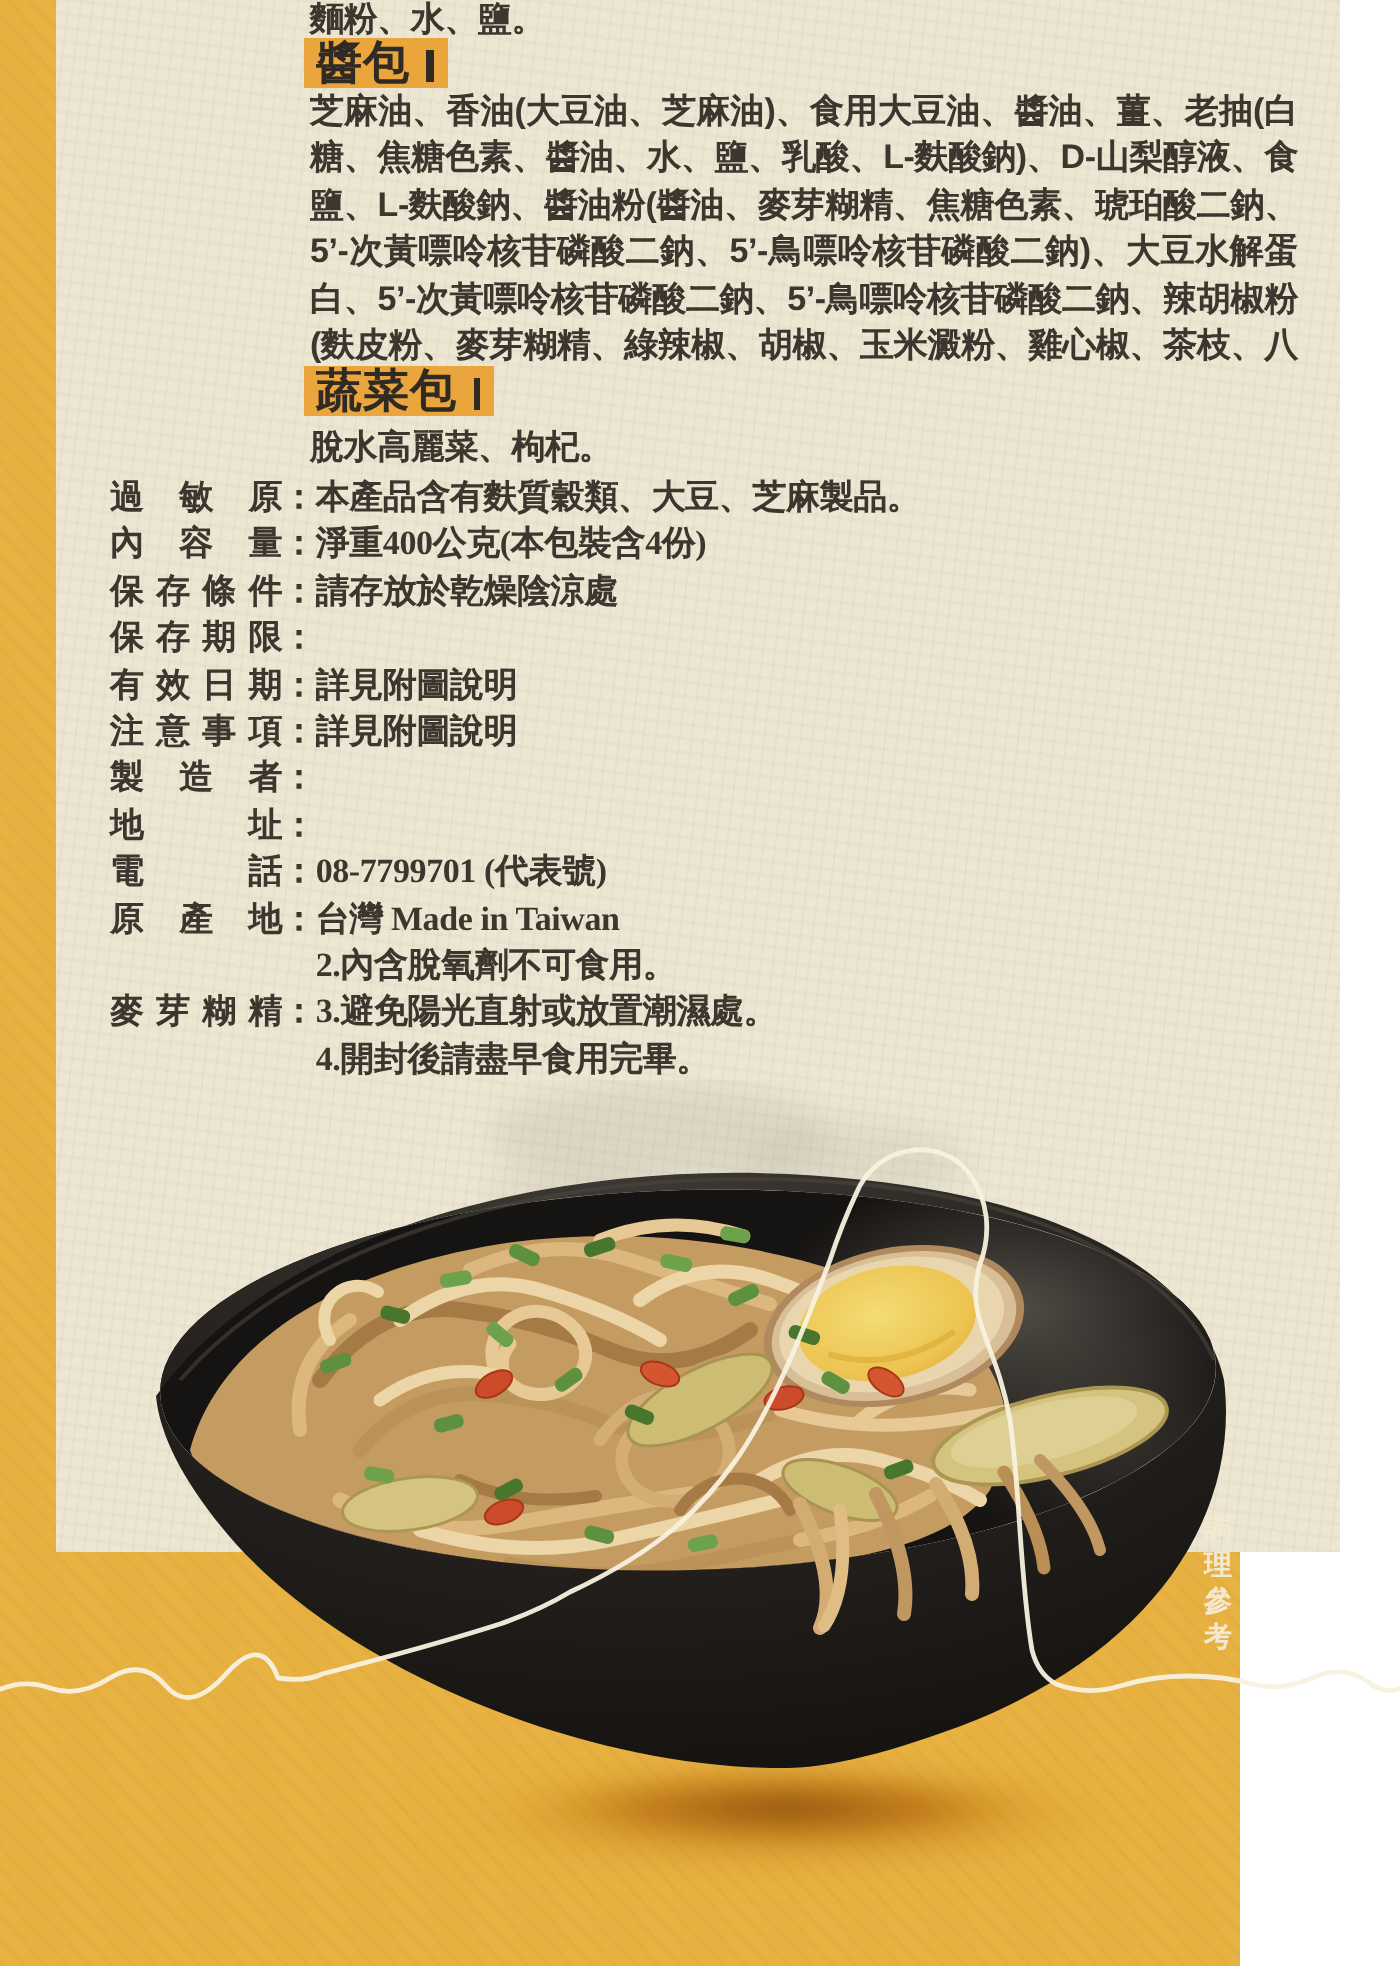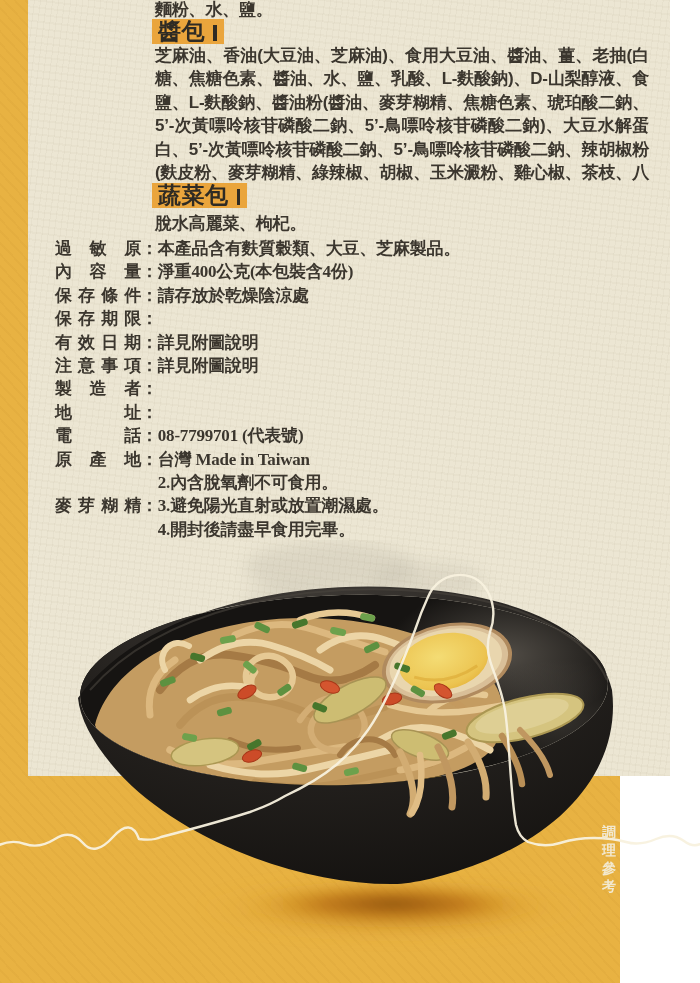--- a/index.html
+++ b/index.html
@@ -17,21 +17,21 @@
   .tag{position:absolute;background:#eaa53c;color:#2f2b24;font-weight:800;
        font-size:23px;line-height:22px;padding:1px 7px 2px 6px;letter-spacing:.5px;}
   .tag::after{content:"";display:inline-block;width:3.5px;height:16px;background:#2f2b24;
        margin-left:8px;vertical-align:-2px;}
   .para{width:494px;text-align:justify;}
   .fields{left:55px;top:237px;width:600px;}
   .frow{display:flex;align-items:center;font-family:Liberation Serif, serif;}
   .flabel{display:inline-block;width:86px;text-align:justify;text-align-last:justify;flex:0 0 86px;}
   .fcolon{flex:0 0 auto;}
   .fvalue{flex:1 1 auto;}
-  .caption{position:absolute;left:602px;top:824px;color:#f2e9d0;font-size:14px;
+  .caption{position:absolute;left:602px;top:756px;color:#f2e9d0;font-size:14px;
            font-weight:600;letter-spacing:3px;}
   svg{display:block;}
 </style>
 </head>
 <body>
 
 <div class="page">
 
   <div class="paper"></div>
 

